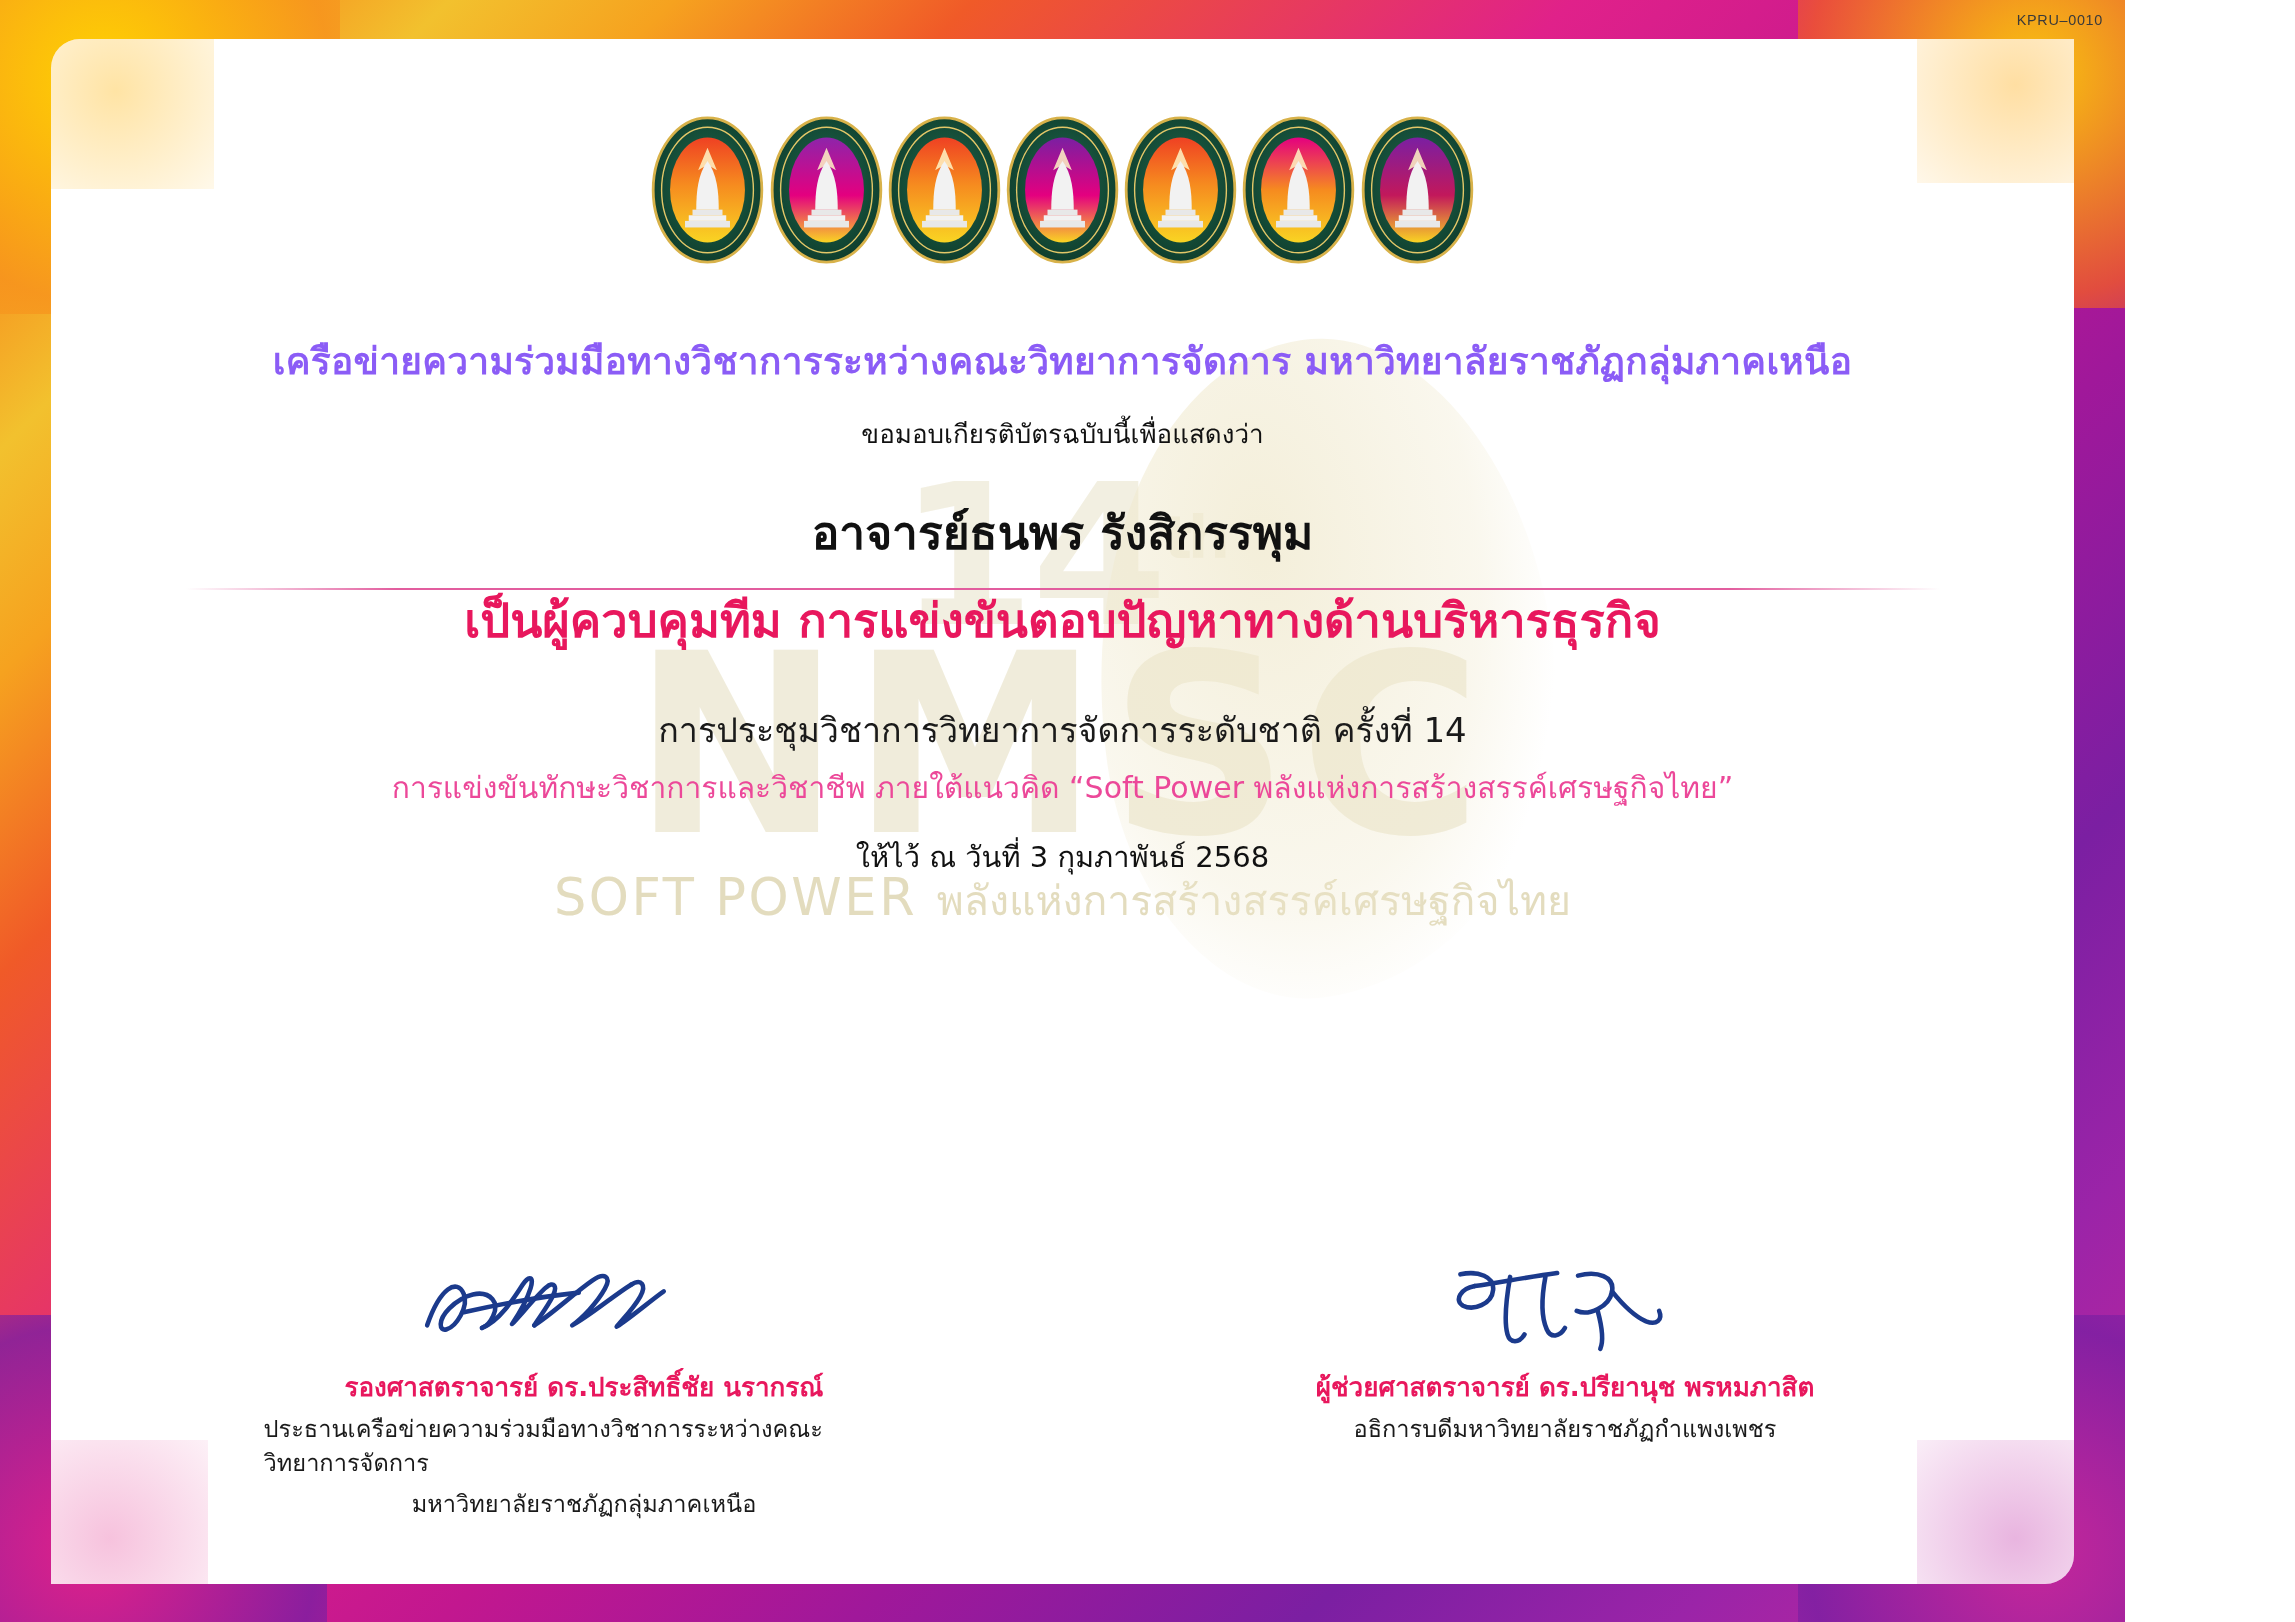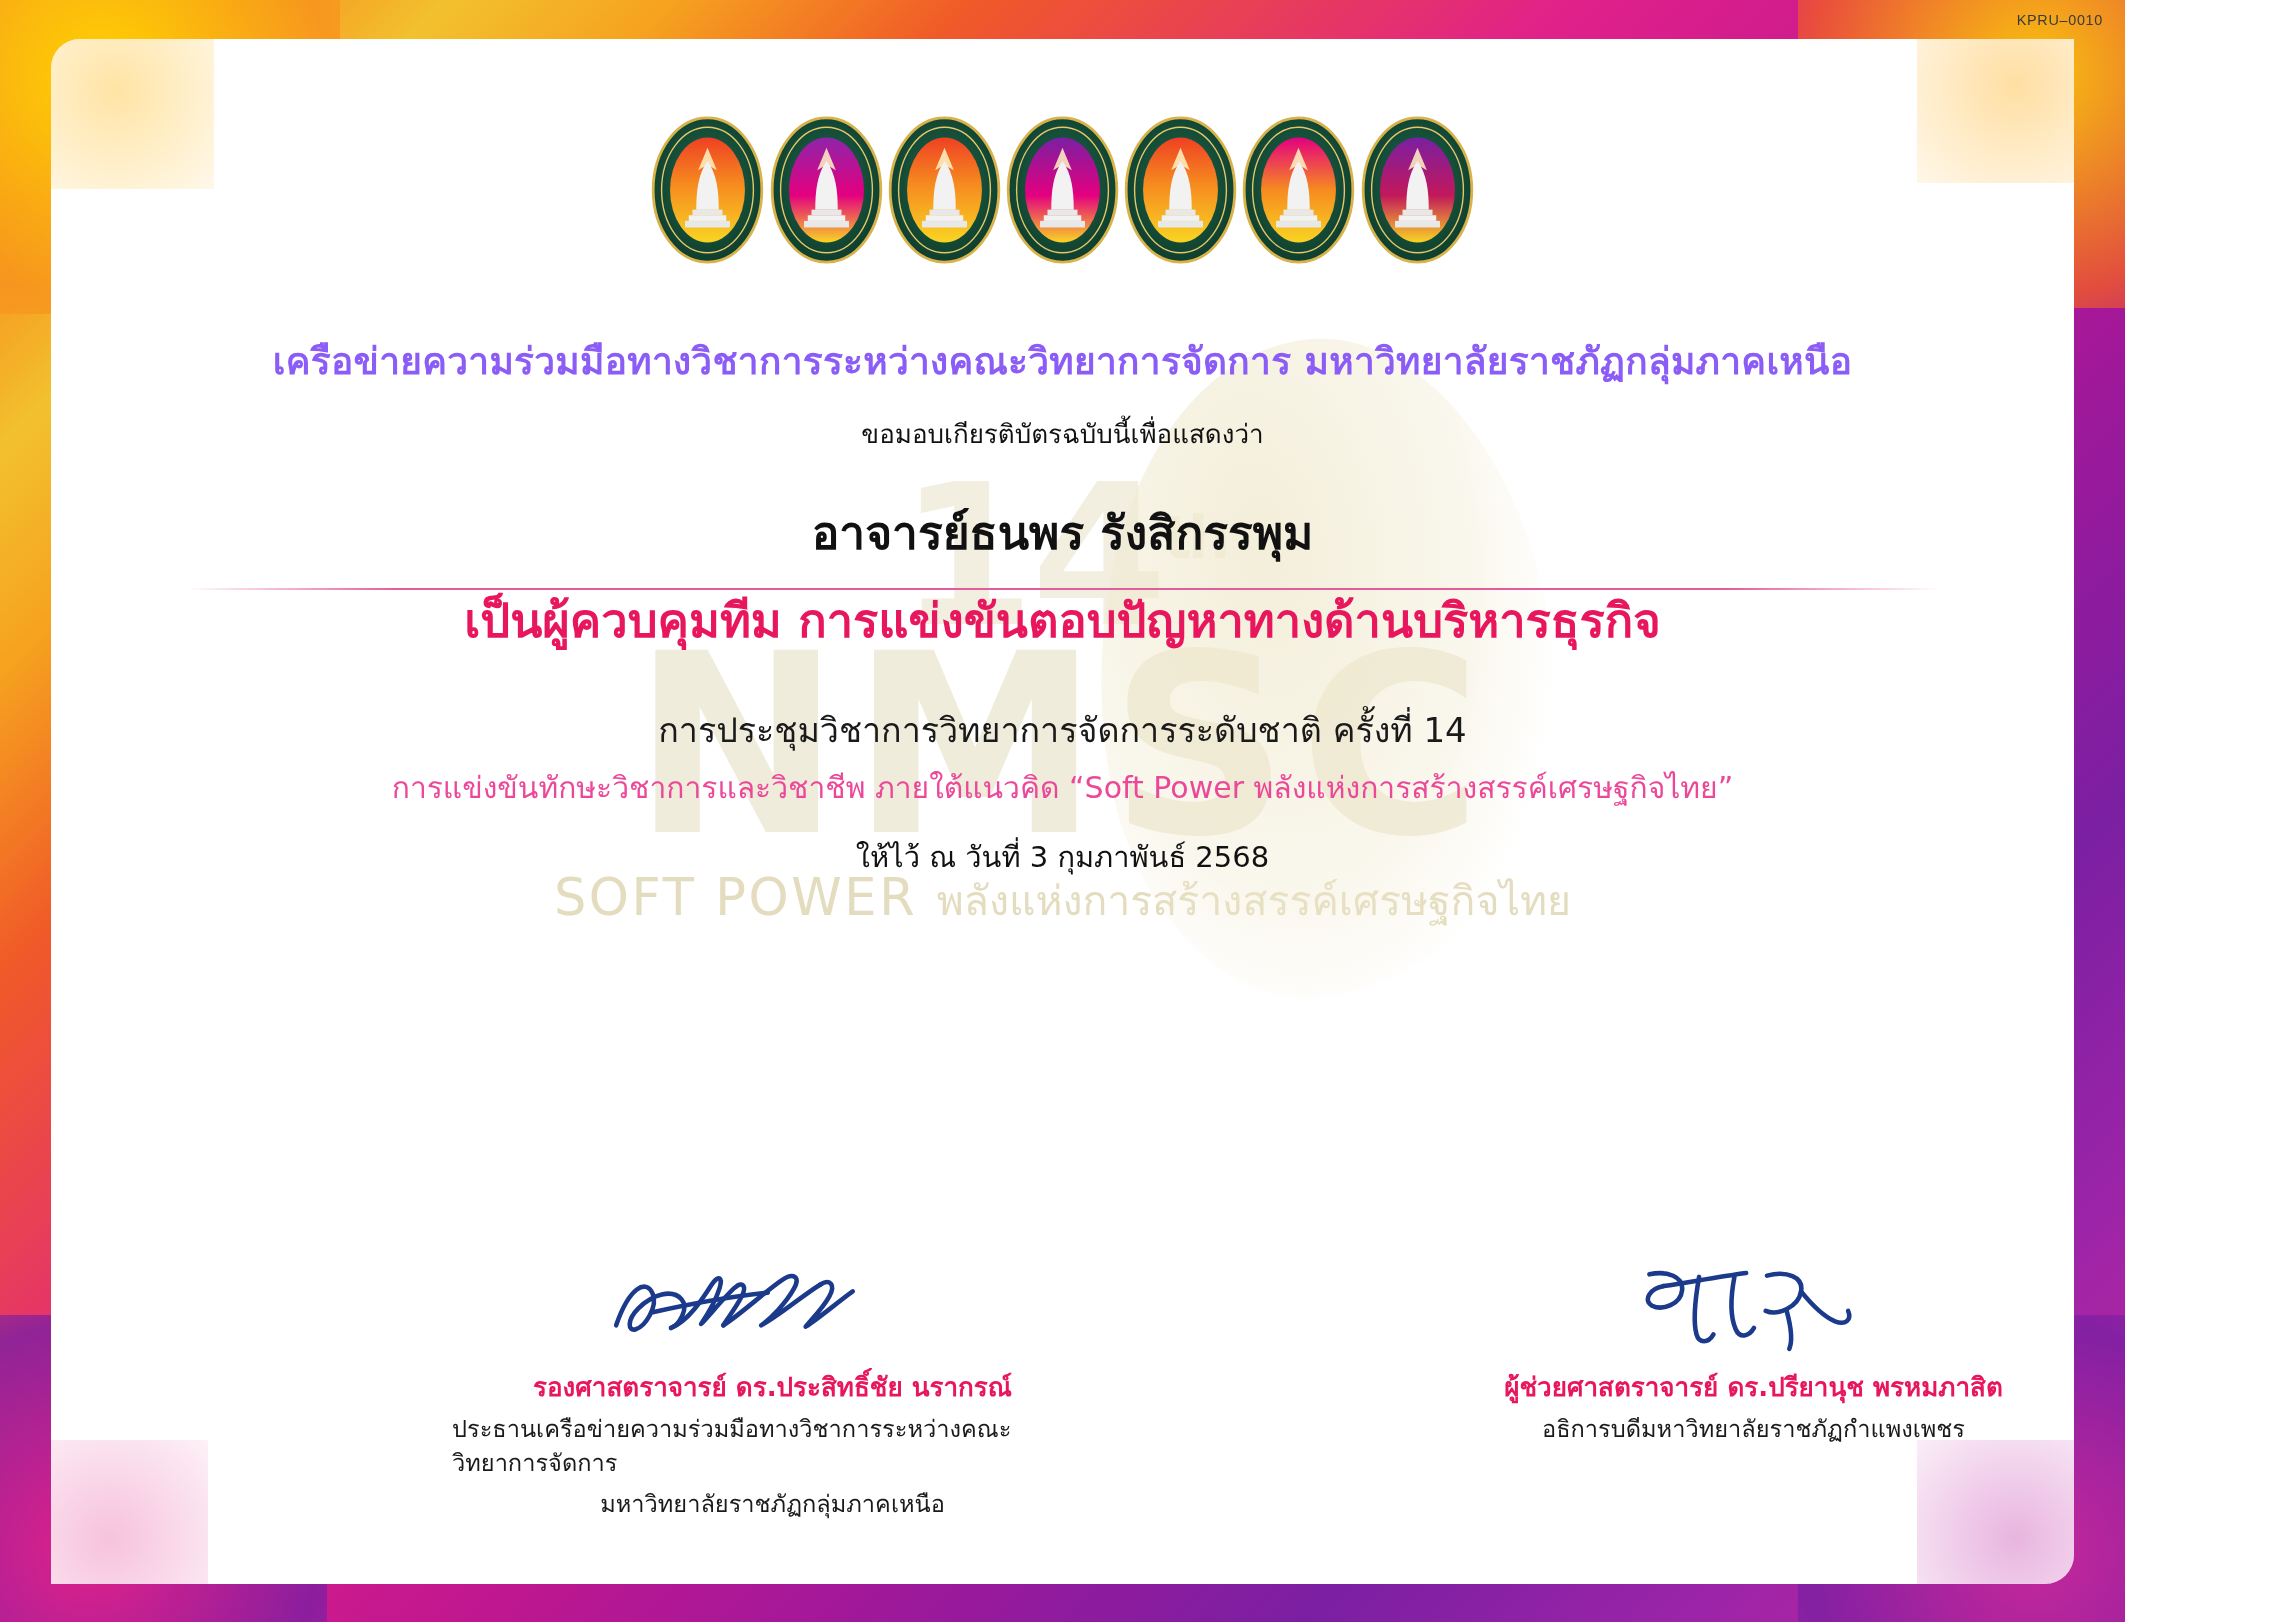--- a/index.html
+++ b/index.html
@@ -220,21 +220,21 @@
     font-size: 29px;
     color: #111111;
   }
 
   
   .signatures {
     position: absolute;
     left: 0; right: 0;
     bottom: 63px;
     display: flex;
-    justify-content: flex-end;
+    justify-content: center;
     gap: 340px;
     padding-left: 24px;
   }
   .sign-block {
     width: 641px;
     display: flex;
     flex-direction: column;
     align-items: center;
   }
   .sig-art {

